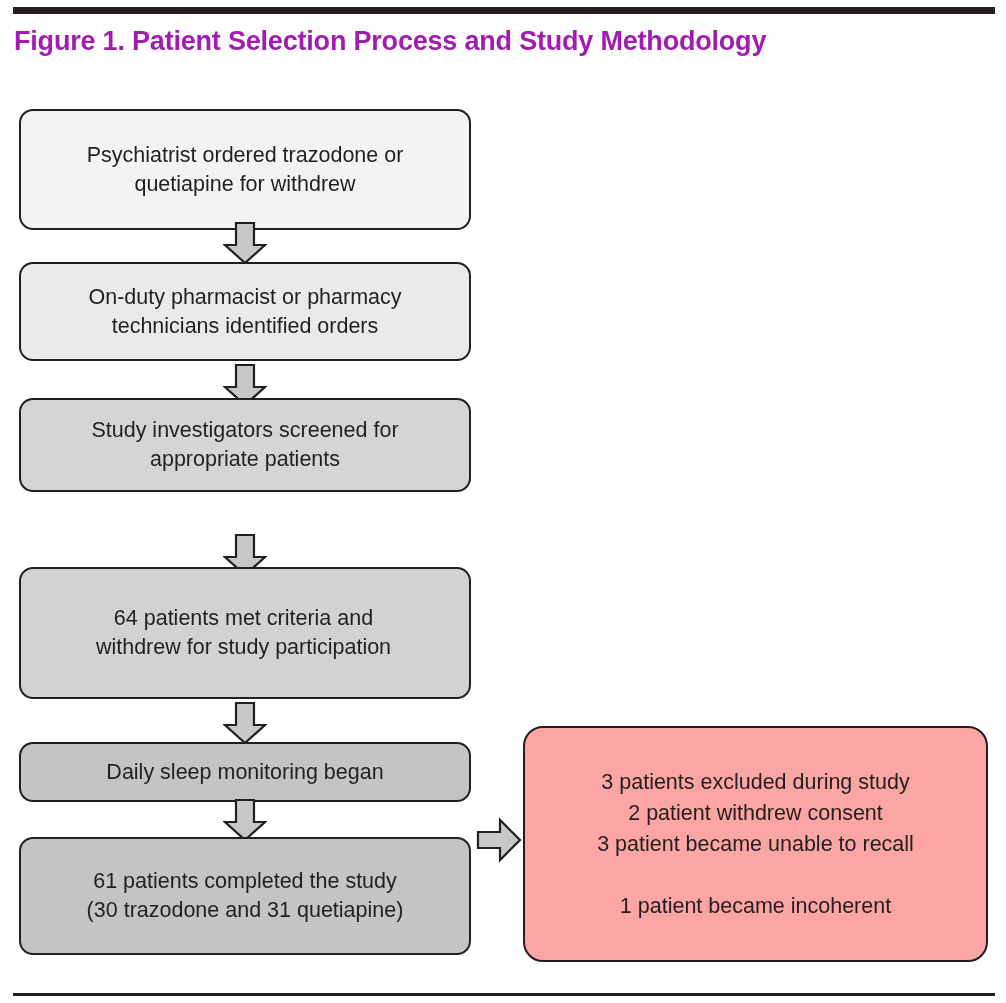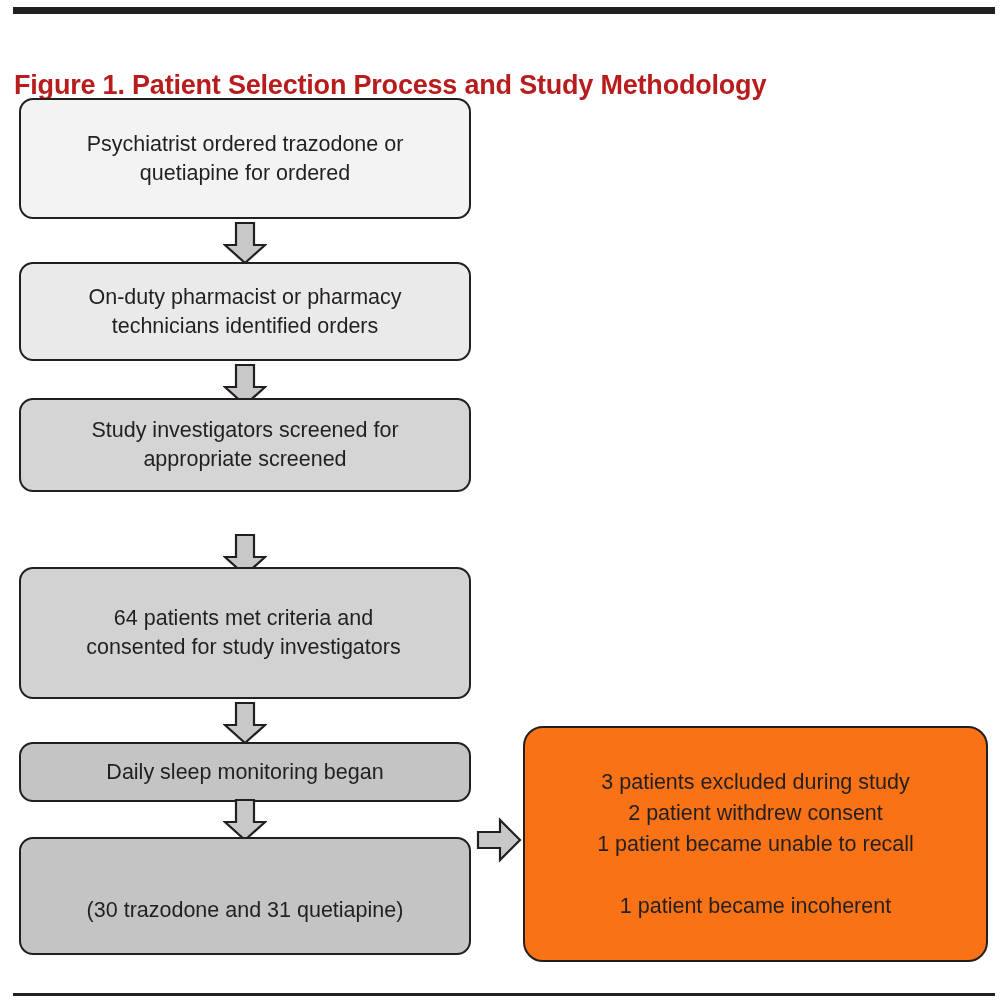--- a/index.html
+++ b/index.html
@@ -37,52 +37,51 @@
   
   .fig-title {
     position: absolute;
     left: 14px;
     top: 25px;
     width: 960px;
     font-size: 27px;
     font-weight: bold;
     letter-spacing: -0.2px;
     line-height: 33px;
-    color: #b91c1c;
+    color: #a21caf;
     white-space: nowrap;
-    margin-top: 44px;
   }
 
   
   .node {
     position: absolute;
     box-sizing: border-box;
     border: 2.5px solid #231f20;
     border-radius: 14px;
     display: flex;
     align-items: center;
     justify-content: center;
     text-align: center;
     font-size: 21.5px;
     line-height: 29px;
     color: #231f20;
     padding: 4px 14px;
   }
   .node .node-text { display: block; width: 100%; }
 
-  #node-1 { left: 19px; top: 98px;  width: 452px; height: 121px; background: #f3f3f3; }
+  #node-1 { left: 19px; top: 109px;  width: 452px; height: 121px; background: #f3f3f3; }
   #node-2 { left: 19px; top: 262px; width: 452px; height: 99px;  background: #eaeaea; text-align: center; }
   #node-3 { left: 19px; top: 398px; width: 452px; height: 94px; background: #d5d5d5; }
   #node-4 { left: 19px; top: 567px; width: 452px; height: 132px; background: #d2d2d2; padding-left: 11px; }
   #node-5 { left: 19px; top: 742px; width: 452px; height: 60px;  background: #c4c4c4; }
   #node-6 { left: 19px; top: 837px; width: 452px; height: 118px; background: #c4c4c4; }
 
   #node-excluded {
     left: 523px; top: 726px; width: 465px; height: 236px;
-    background: #f97316;
+    background: #fca5a5;
     border-radius: 20px;
     font-size: 21.5px;
     line-height: 31px;
   }
   #node-excluded .node-text { text-align: center; }
 
   
   .arrow {
     position: absolute;
   }
@@ -101,21 +100,21 @@
 </head>
 <body>
 
 <div class="rule-top"></div>
 
 <div class="fig-title">Figure 1. Patient Selection Process and Study Methodology</div>
 
 <div class="node" id="node-1">
   <span class="node-text">
     <span>Psychiatrist ordered trazodone or</span><br>
-    <span>quetiapine for ordered</span>
+    <span>quetiapine for withdrew</span>
   </span>
 </div>
 
 <div class="arrow arrow-down" id="arrow-1">
   <svg width="44" height="44" viewBox="0 0 44 44">
     <polygon points="13,2 31,2 31,24 42,24 22,42 2,24 13,24" fill="#c8c8c8" stroke="#231f20" stroke-width="2.2" stroke-linejoin="miter"></polygon>
   </svg>
 </div>
 
 <div class="node" id="node-2">
@@ -127,34 +126,34 @@
 
 <div class="arrow arrow-down" id="arrow-2">
   <svg width="44" height="44" viewBox="0 0 44 44">
     <polygon points="13,2 31,2 31,24 42,24 22,42 2,24 13,24" fill="#c8c8c8" stroke="#231f20" stroke-width="2.2" stroke-linejoin="miter"></polygon>
   </svg>
 </div>
 
 <div class="node" id="node-3">
   <span class="node-text">
     <span>Study investigators screened for</span><br>
-    <span>appropriate screened</span>
+    <span>appropriate patients</span>
   </span>
 </div>
 
 <div class="arrow arrow-down" id="arrow-3">
   <svg width="44" height="44" viewBox="0 0 44 44">
     <polygon points="13,2 31,2 31,24 42,24 22,42 2,24 13,24" fill="#c8c8c8" stroke="#231f20" stroke-width="2.2" stroke-linejoin="miter"></polygon>
   </svg>
 </div>
 
 <div class="node" id="node-4">
   <span class="node-text">
     <span>64 patients met criteria and</span><br>
-    <span>consented for study investigators</span>
+    <span>withdrew for study participation</span>
   </span>
 </div>
 
 <div class="arrow arrow-down" id="arrow-4">
   <svg width="44" height="44" viewBox="0 0 44 44">
     <polygon points="13,2 31,2 31,24 42,24 22,42 2,24 13,24" fill="#c8c8c8" stroke="#231f20" stroke-width="2.2" stroke-linejoin="miter"></polygon>
   </svg>
 </div>
 
 <div class="node" id="node-5">
@@ -164,34 +163,34 @@
 </div>
 
 <div class="arrow arrow-down" id="arrow-5">
   <svg width="44" height="44" viewBox="0 0 44 44">
     <polygon points="13,2 31,2 31,24 42,24 22,42 2,24 13,24" fill="#c8c8c8" stroke="#231f20" stroke-width="2.2" stroke-linejoin="miter"></polygon>
   </svg>
 </div>
 
 <div class="node" id="node-6">
   <span class="node-text">
-    <br>
+    <span>61 patients completed the study</span><br>
     <span>(30 trazodone and 31 quetiapine)</span>
   </span>
 </div>
 
 <div class="arrow arrow-right" id="arrow-excl">
   <svg width="46" height="46" viewBox="0 0 46 46">
     <polygon points="2,15 24,15 24,3 44,23 24,43 24,31 2,31" fill="#c8c8c8" stroke="#231f20" stroke-width="2.2" stroke-linejoin="miter"></polygon>
   </svg>
 </div>
 
 <div class="node" id="node-excluded">
   <span class="node-text">
     <span>3 patients excluded during study</span><br>
     <span>2 patient withdrew consent</span><br>
-    <span>1 patient became unable to recall</span><br>
+    <span>3 patient became unable to recall</span><br>
     <br>
     <span>1 patient became incoherent</span>
   </span>
 </div>
 
 <div class="rule-bottom"></div>
 
 </body></html>

